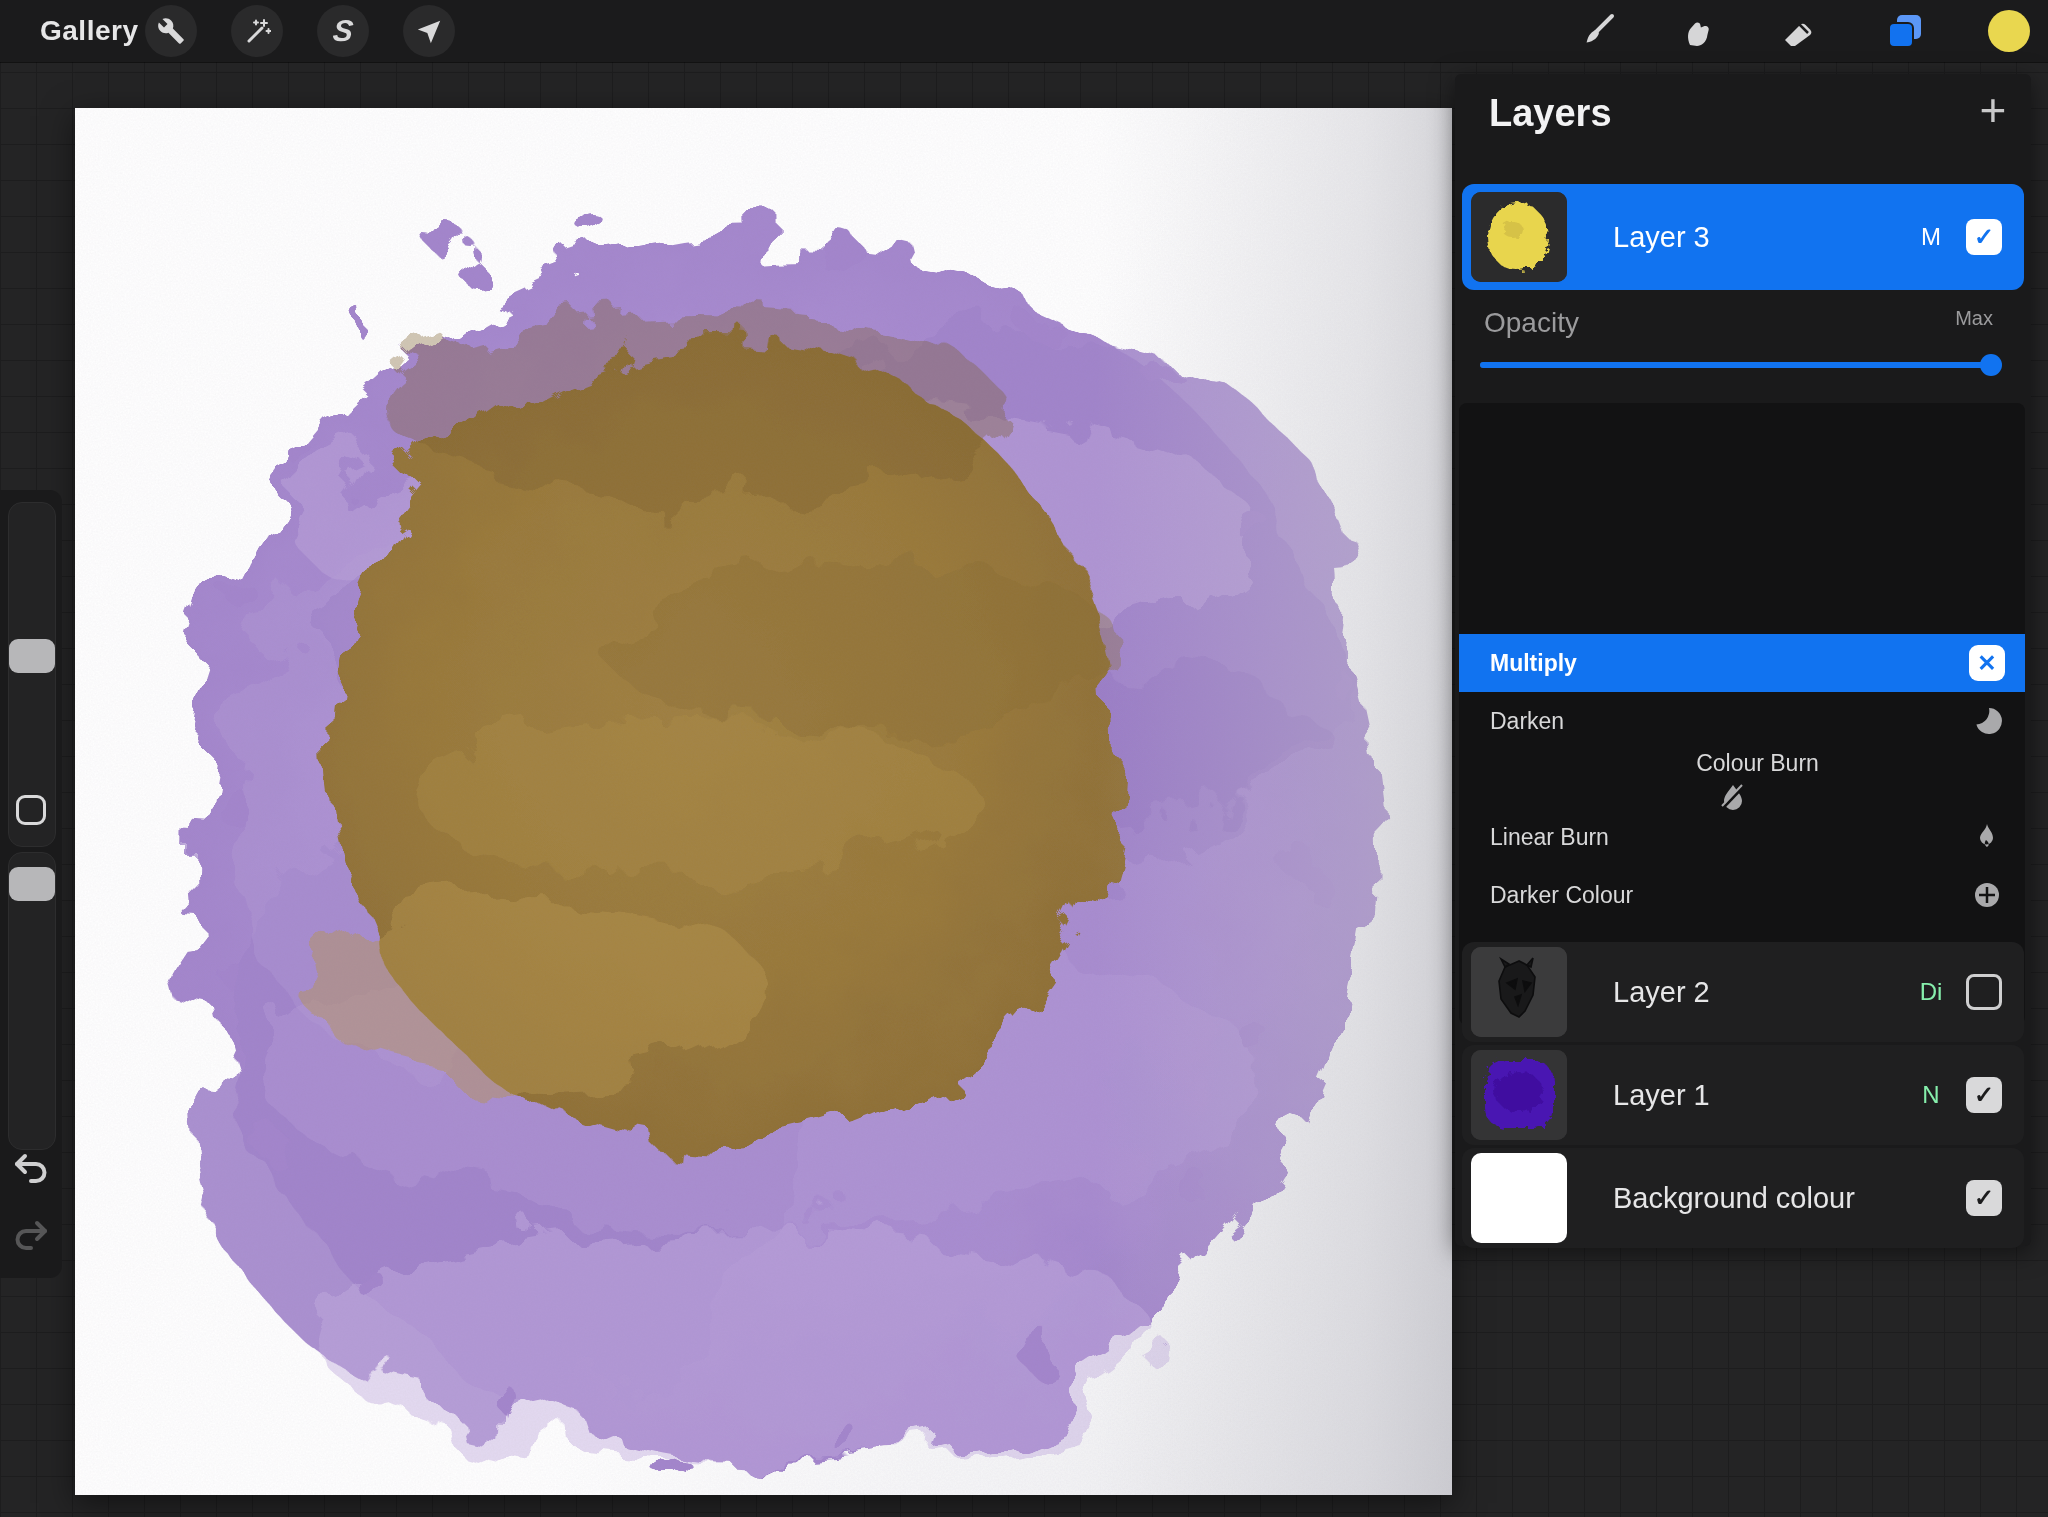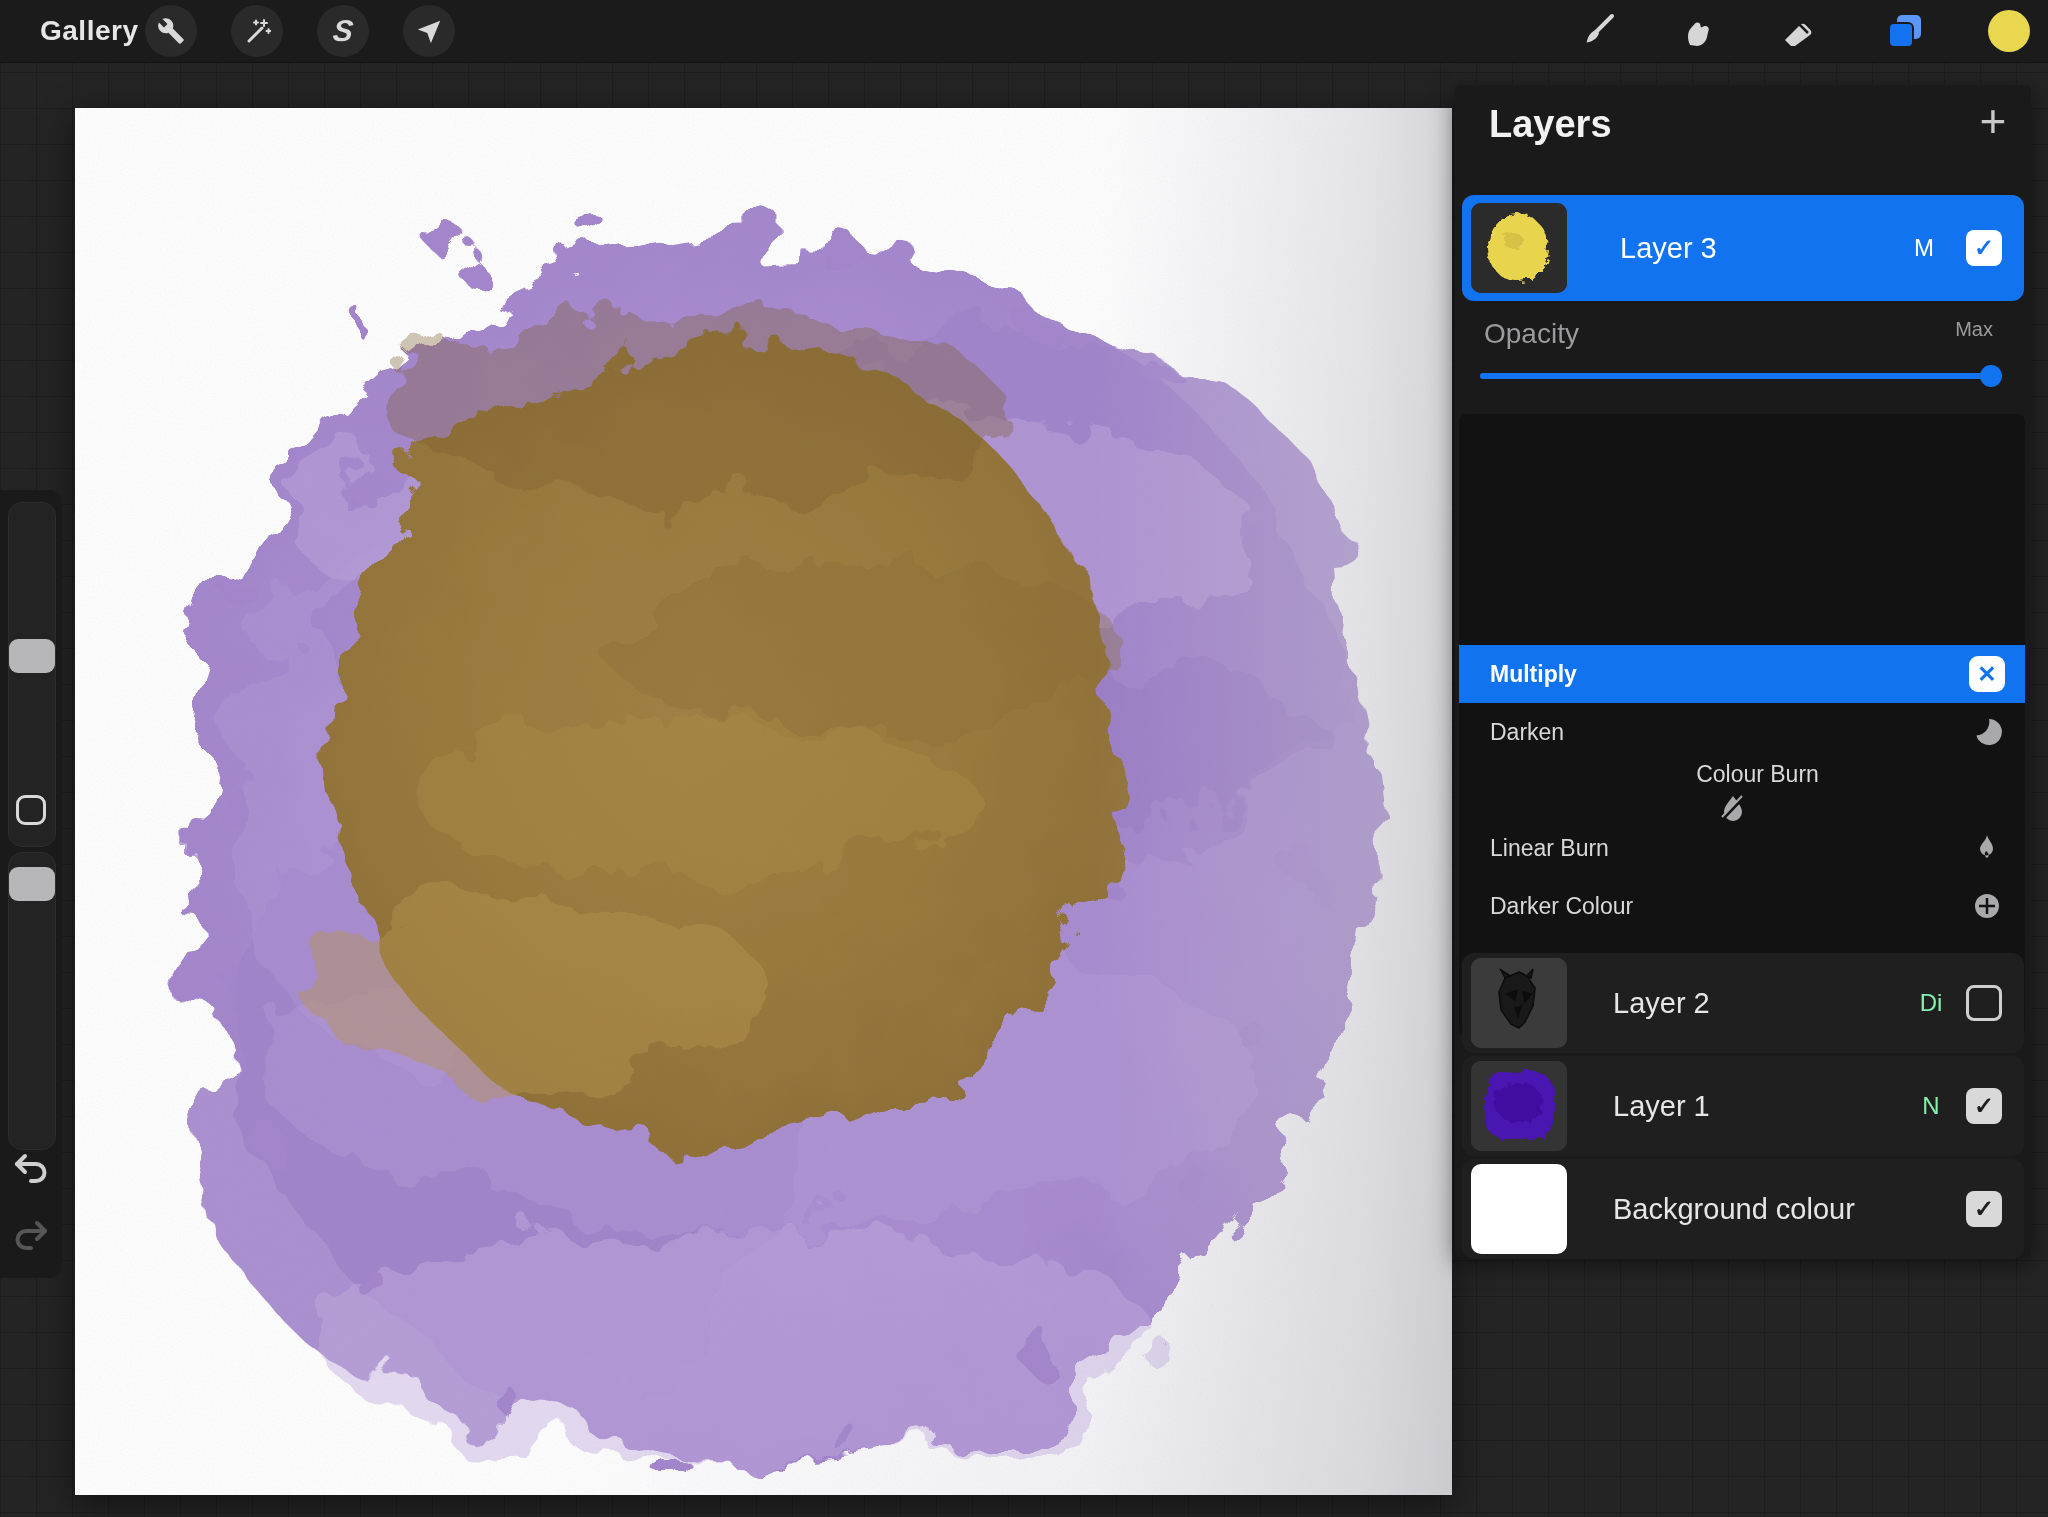--- a/index.html
+++ b/index.html
@@ -22,21 +22,21 @@
   .swatch{width:42px;height:42px;border-radius:50%;background:#e9d74f;}
   
   .sidebar{left:0;top:490px;width:62px;height:788px;background:#1a1a1b;border-radius:0 12px 12px 0;}
   .track{left:8px;width:48px;background:#232324;border:1px solid #2d2d2e;border-radius:14px;box-sizing:border-box;}
   .handle{left:9px;width:46px;height:34px;background:#b7b7b9;border-radius:9px;}
   .modify{left:16px;top:305px;width:30px;height:30px;border:3px solid #d9d9da;border-radius:9px;background:transparent;}
   .histbtn{left:11px;width:40px;height:40px;display:flex;align-items:center;justify-content:center;}
   
   .canvas{left:75px;top:108px;width:1377px;height:1387px;background:linear-gradient(115deg,#ffffff 55%,#f4f4f6 80%,#e3e3e7 100%);box-shadow:0 8px 30px rgba(0,0,0,.5);}
   
-  .panel{left:1455px;top:85px;width:576px;height:1172px;background:#1a1a1b;border-radius:6px;box-shadow:0 6px 24px rgba(0,0,0,.5);}
+  .panel{left:1455px;top:74px;width:576px;height:1172px;background:#1a1a1b;border-radius:6px;box-shadow:0 6px 24px rgba(0,0,0,.5);}
   .panel-title{left:34px;top:18px;font-size:38px;font-weight:700;color:#f2f2f3;}
   .plusbtn{left:516px;top:14px;width:44px;height:44px;display:flex;align-items:center;justify-content:center;color:#c9c9ca;font-size:46px;font-weight:300;line-height:0;}
   .layer-row{left:7px;width:562px;height:100px;border-radius:12px;background:#1f1f20;display:flex;align-items:center;}
   .layer-row.sel{background:#1173f0;height:106px;}
   .thumbwrap{margin-left:9px;width:96px;height:90px;border-radius:10px;overflow:hidden;background:#2c2c2d;flex:0 0 auto;}
   .lname{margin-left:46px;font-size:29px;color:#e6e6e7;flex:1 1 auto;}
   .sel .lname{color:#ffffff;}
   .bcode{width:70px;text-align:center;font-size:24px;color:#86efac;flex:0 0 auto;}
   .sel .bcode{color:#ffffff;}
   .cb{width:36px;height:36px;border-radius:8px;margin:0 22px 0 0;display:flex;align-items:center;justify-content:center;font-size:24px;font-weight:700;flex:0 0 auto;box-sizing:border-box;}
@@ -224,21 +224,21 @@
     </div>
   </div>
 
   <div class="abs panel">
 
     <div class="abs panel-title">Layers</div>
     <div class="abs plusbtn">
       <span>+</span>
     </div>
 
-    <div class="abs layer-row sel" style="top:110px;gap:7px;">
+    <div class="abs layer-row sel" style="top:110px;">
       <div class="thumbwrap">
         <svg width="96" height="90" viewBox="0 0 96 90">
           <defs>
               <filter id="tr1">
                 <feTurbulence type="fractalNoise" baseFrequency="0.12" numOctaves="3" seed="4" result="n"></feTurbulence>
                 <feDisplacementMap in="SourceGraphic" in2="n" scale="12"></feDisplacementMap>
               </filter>
             </defs>
           <rect width="96" height="90" fill="#2b2b2c"></rect>
           <ellipse cx="47" cy="45" rx="30" ry="34" fill="#e8d54e" filter="url(#tr1)"></ellipse>

